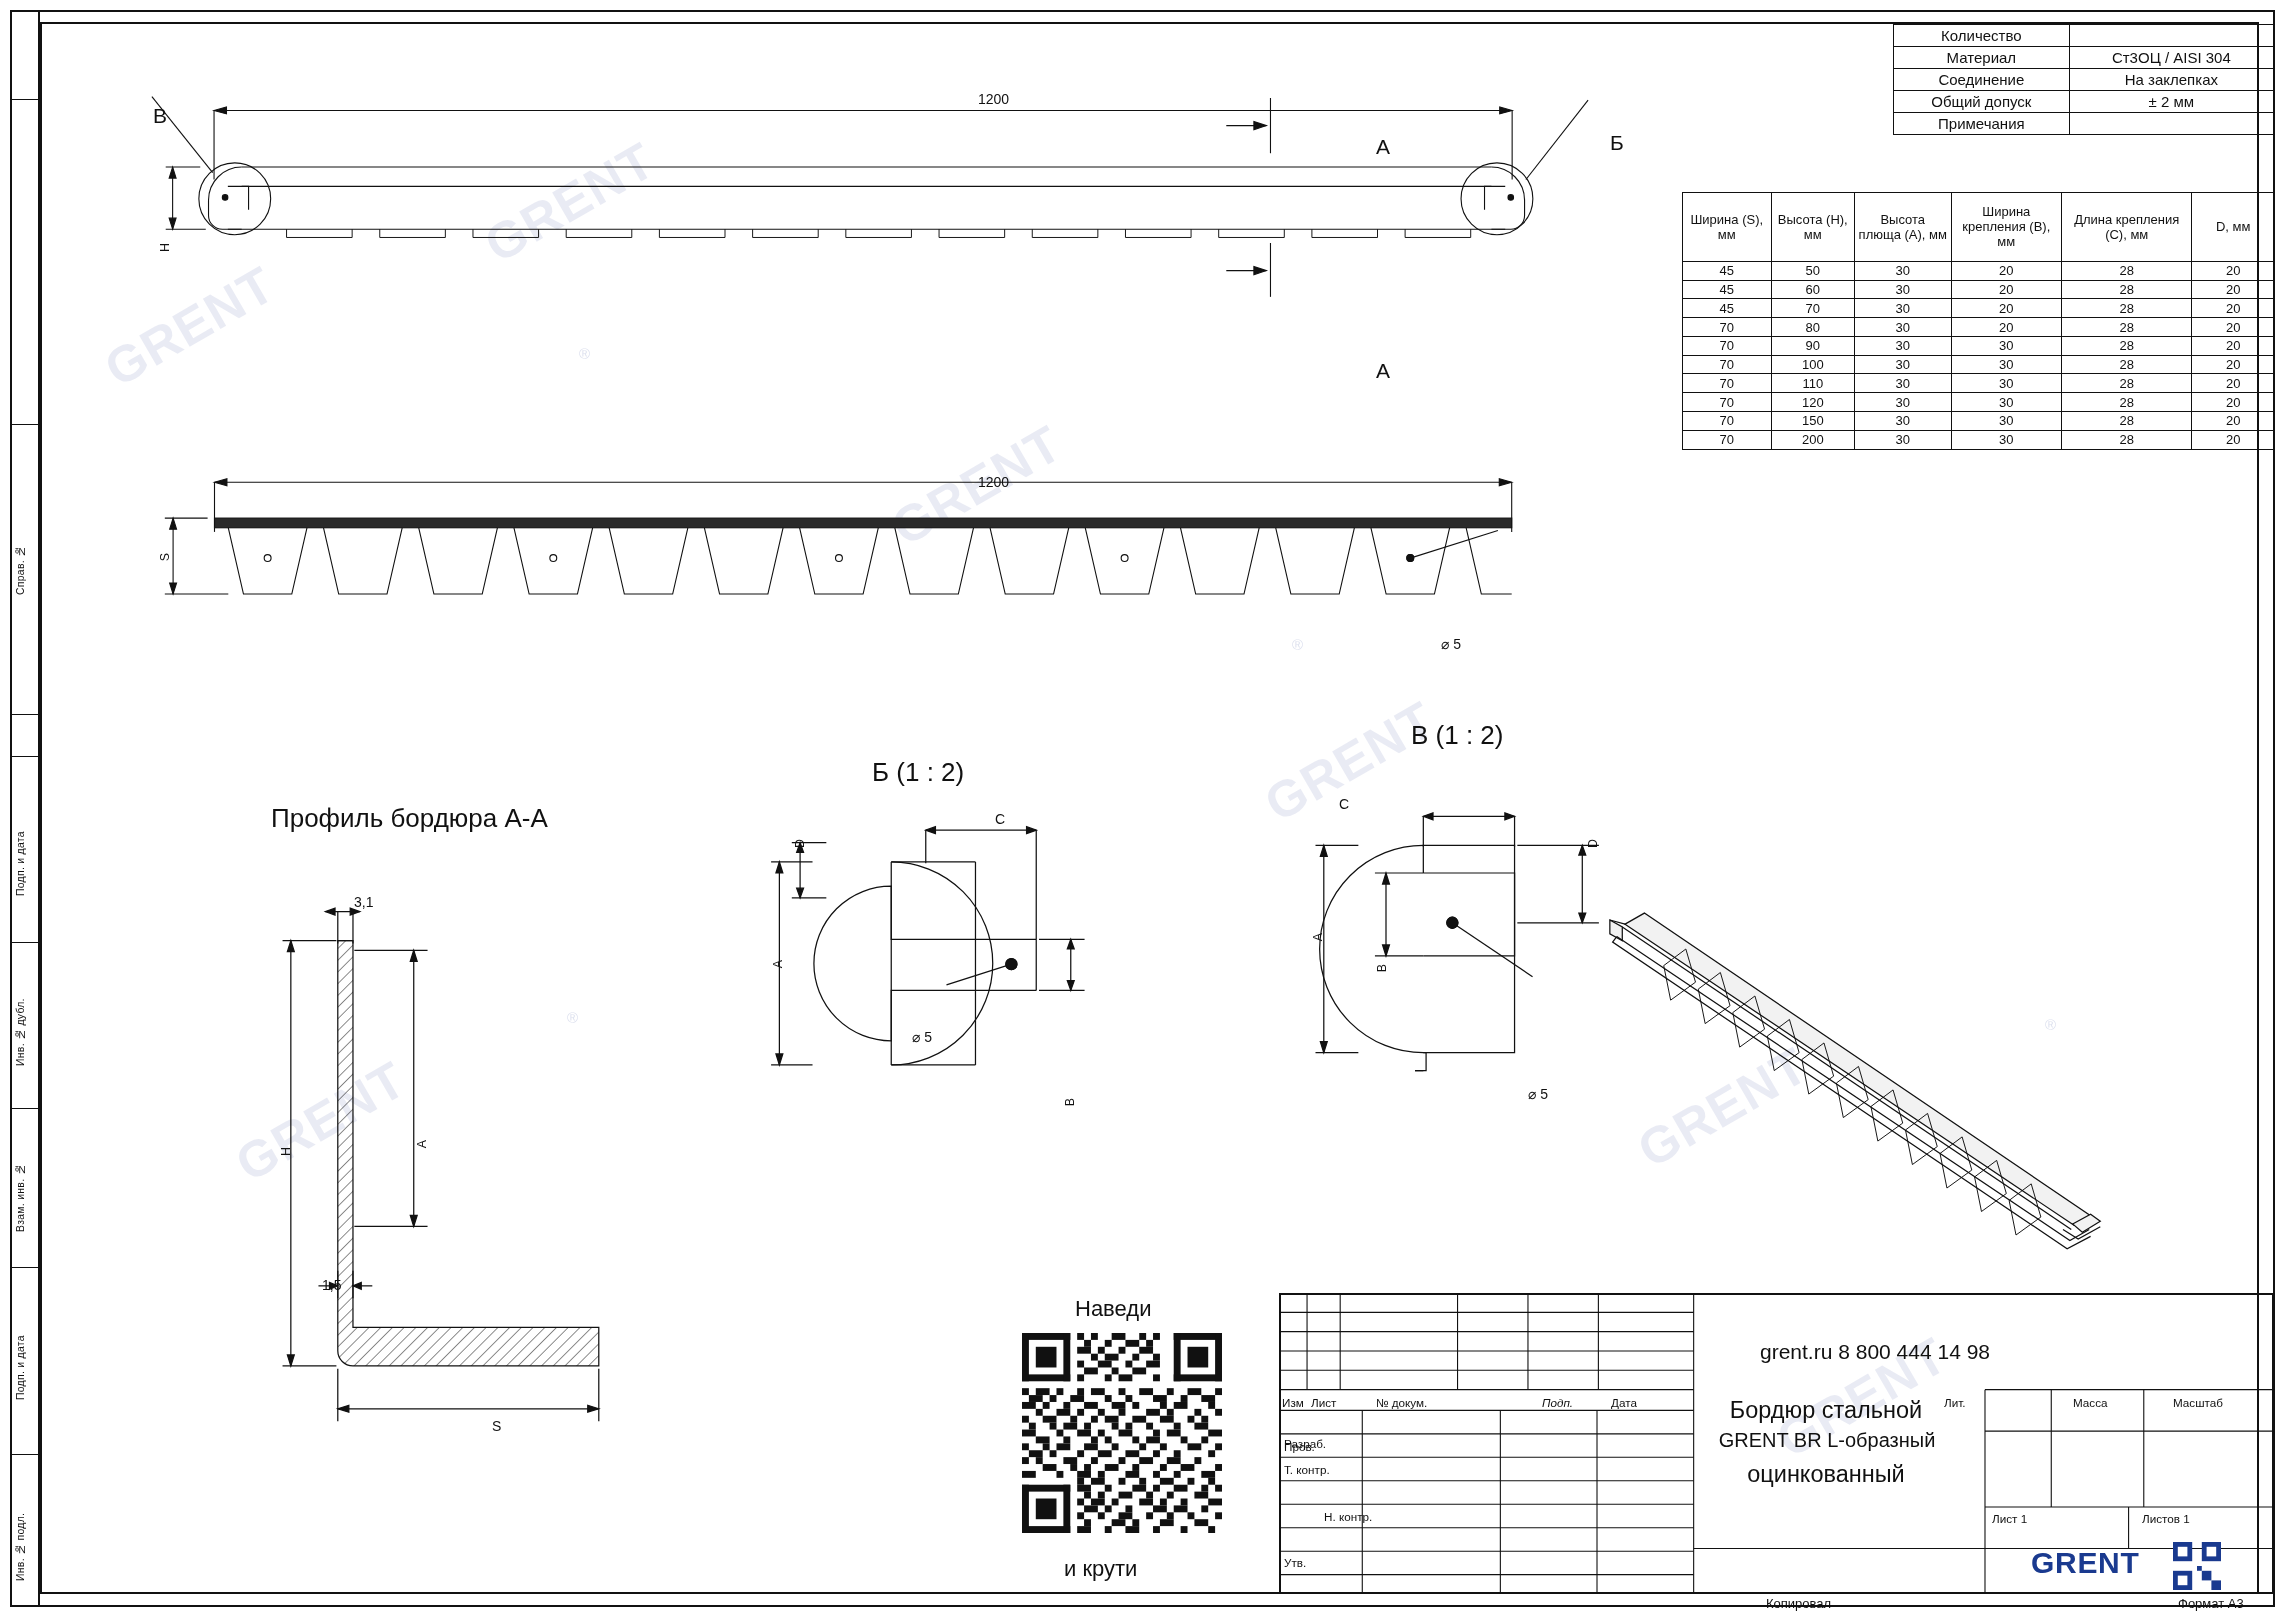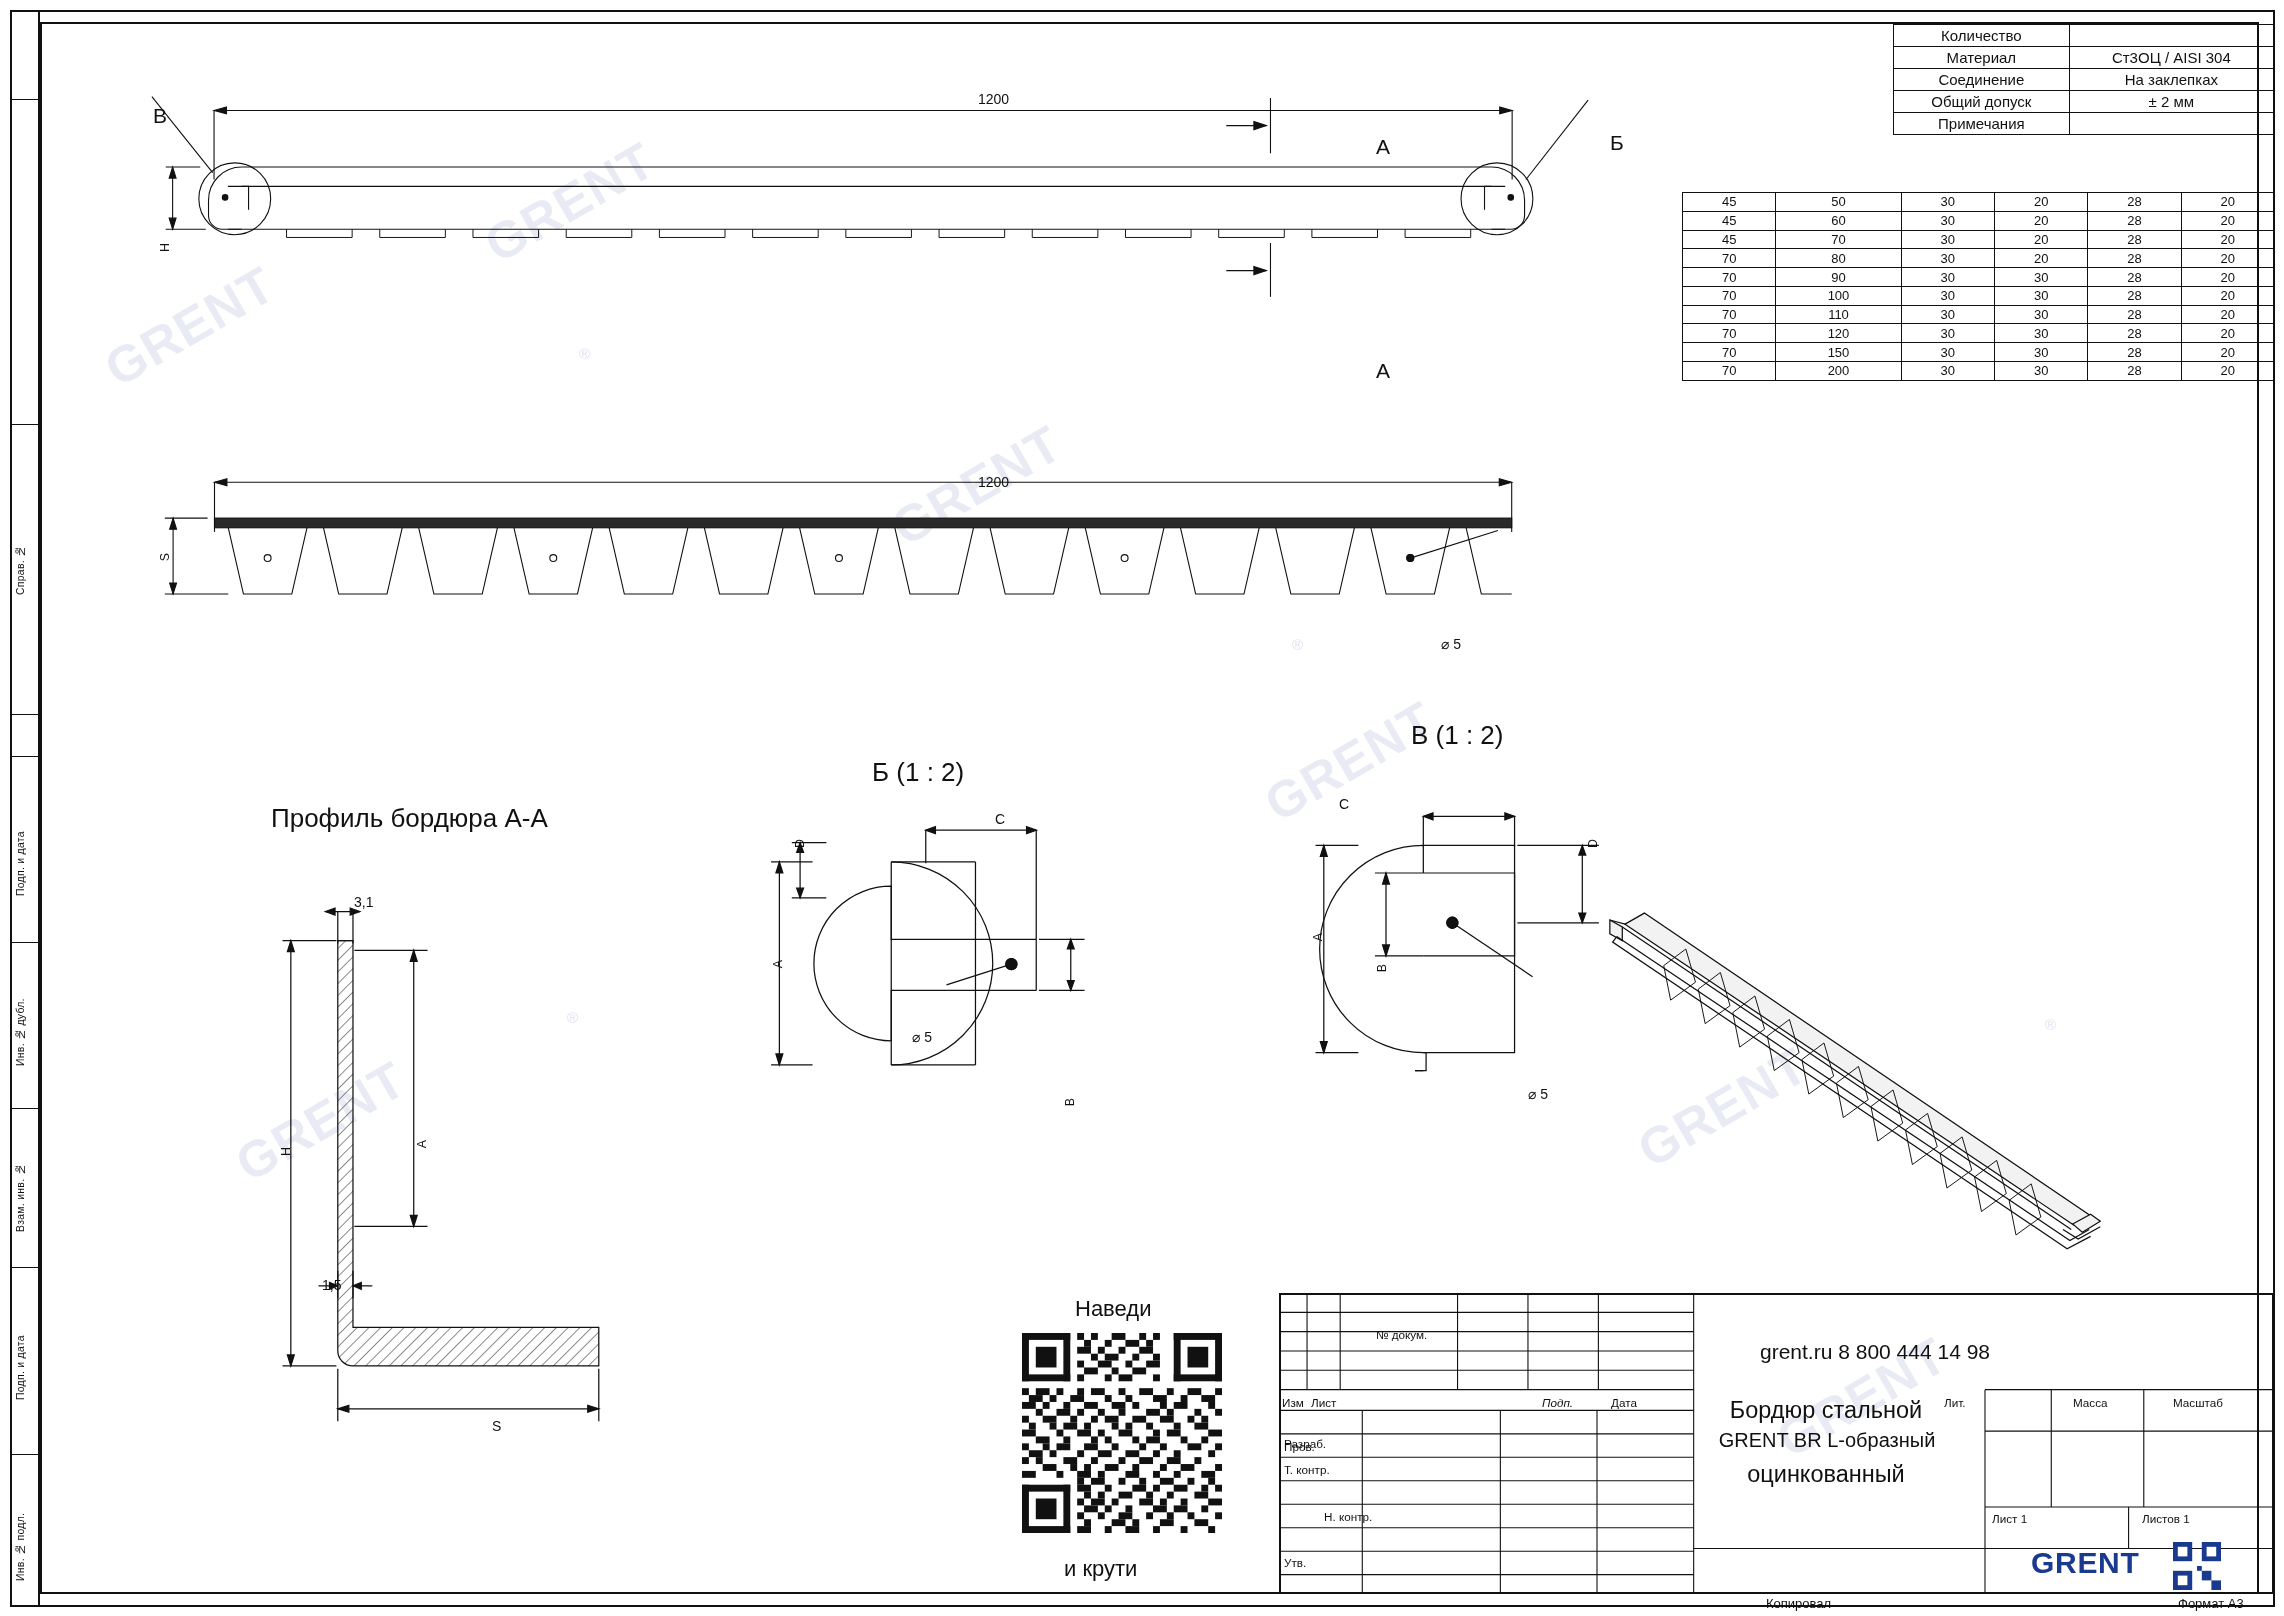--- a/index.html
+++ b/index.html
@@ -87,20 +87,28 @@
     </tr>
     <tr>
       <td style="text-align:center;">Примечания</td>
       <td style="text-align:center;"></td>
     </tr>
   </tbody>
     </table>
 
   <table class="tbl" style="left:1682px;top:192px;width:593px;">
     <tbody>
+        <tr>
+      <th style="width:82px;height:65px;">Ширина (S), мм</th>
+      <th style="width:77px;">Высота (H), мм</th>
+      <th style="width:90px;">Высота плюща (A), мм</th>
+      <th style="width:104px;">Ширина крепления (B), мм</th>
+      <th style="width:124px;">Длина крепления (C), мм</th>
+      <th style="width:76px;">D, мм</th>
+    </tr>
     <tr>
       <td>45</td>
       <td>50</td>
       <td>30</td>
       <td>20</td>
       <td>28</td>
       <td>20</td>
     </tr>
     <tr>
       <td>45</td>
@@ -745,21 +753,21 @@
       <line x1="1022" y1="370" x2="1440" y2="370"></line>
       <line x1="1118" y1="140" x2="1118" y2="310"></line>
       <line x1="1252" y1="140" x2="1252" y2="310"></line>
       <line x1="1230" y1="310" x2="1230" y2="370"></line>
       <line x1="600" y1="370" x2="1022" y2="370"></line>
     </g>
   </svg>
 
   <div class="lbl-sm" style="left:1282px;top:1396px;">Изм</div>
   <div class="lbl-sm" style="left:1311px;top:1396px;">Лист</div>
-  <div class="lbl-sm" style="left:1376px;top:1328px;">№ докум.</div>
+  <div class="lbl-sm" style="left:1376px;top:1396px;">№ докум.</div>
   <div class="lbl-sm" style="left:1542px;top:1396px;font-style:italic;">Подп.</div>
   <div class="lbl-sm" style="left:1611px;top:1396px;">Дата</div>
 
   <div class="lbl-sm" style="left:1284px;top:1416px;margin-top:21px;">Разраб.</div>
   <div class="lbl-sm" style="left:1284px;top:1440px;">Пров.</div>
   <div class="lbl-sm" style="left:1284px;top:1463px;">Т. контр.</div>
   <div class="lbl-sm" style="left:1284px;top:1510px;margin-left:40px;">Н. контр.</div>
   <div class="lbl-sm" style="left:1284px;top:1556px;">Утв.</div>
 
   <div class="lbl-xl" style="left:1688px;top:1397px;font-size:23.5px;width:276px;text-align:center;">Бордюр стальной</div>

